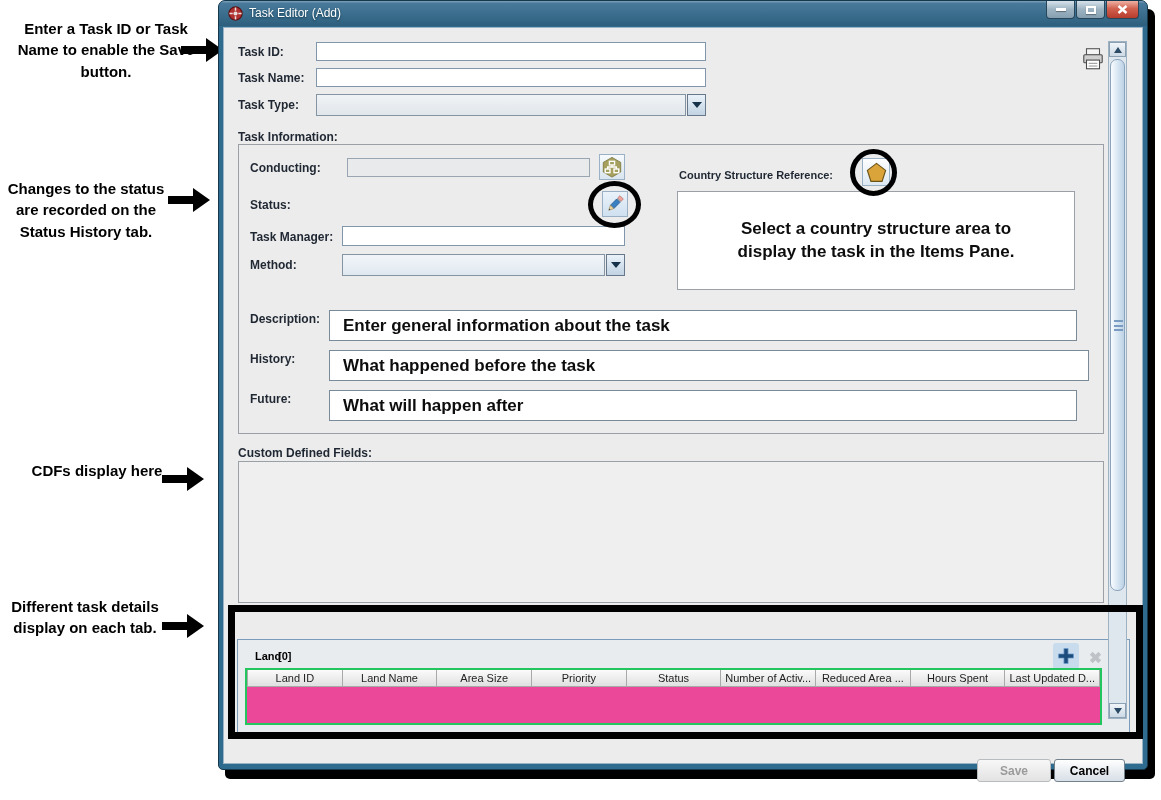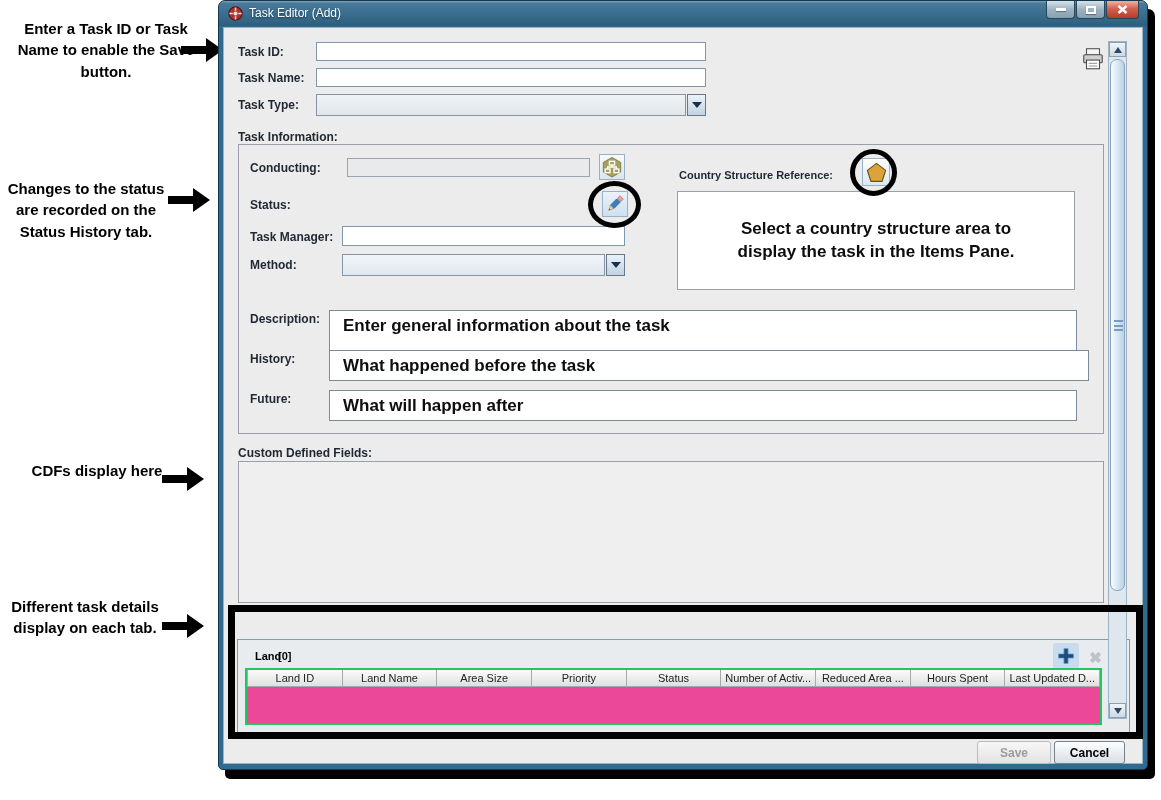--- a/index.html
+++ b/index.html
@@ -75,21 +75,21 @@
           border:1px solid #8ba0b2; display:flex; align-items:center; justify-content:center; cursor:pointer; }
   .tri-up { width:0;height:0;border-left:4px solid transparent;border-right:4px solid transparent;border-bottom:6px solid #2a4a66; }
   .tri-dn { width:0;height:0;border-left:4px solid transparent;border-right:4px solid transparent;border-top:6px solid #2a4a66; }
   .thumb { position:absolute; left:1px; top:17px; width:15px; height:532px; border-radius:7px;
            background:linear-gradient(to right,#fafcfe,#dce9f4 45%,#bcd2e5); border:1px solid #8aa4bd; cursor:grab; }
   .grip { position:absolute; left:3px; top:260px; width:9px; height:11px;
           border-top:2px solid #7a9cc0; border-bottom:2px solid #7a9cc0; }
   .grip::after { content:""; position:absolute; left:0; top:3px; width:9px; height:2px; background:#7a9cc0; }
 
   
-  .btn { position:absolute; top:713px; height:23px; border-radius:3px; font-size:12px; font-weight:bold;
+  .btn { position:absolute; top:731px; height:23px; border-radius:3px; font-size:12px; font-weight:bold;
          display:flex; align-items:center; justify-content:center; }
   .btn.save { left:753px; width:74px; background:linear-gradient(#f7f7f7,#e3e3e3); border:1px solid #b8bcbe; color:#9b9b9b; }
   .btn.cancel { left:830px; width:71px; background:linear-gradient(#fefefe,#d7dfe7); border:1px solid #74828d; color:#000; cursor:pointer; }
 </style>
 </head>
 <body>
 
 <div class="note" style="left:8px; top:18px; width:196px;">Enter a Task ID or Task Name to enable the Save button.</div>
 <div class="arrow" style="left:181px; top:38px;">
     <div class="shaft"></div>
@@ -210,21 +210,21 @@
 
       <label class="f" style="left:11px; top:113px;text-align:center;">Method:</label>
       <div class="combo" style="left:103px; top:109px; width:283px; height:22px;">
         <div class="combo-body" style="background:linear-gradient(#f1f5f9,#e0e8ef);"></div>
         <div class="combo-btn">
             <div class="tri"></div>
           </div>
       </div>
 
       <label class="f" style="left:11px; top:167px;">Description:</label>
-      <div class="bigfield" style="left:90px; top:165px; width:748px; height:41px;">Enter general information about the task</div>
+      <div class="bigfield" style="left:90px; top:165px; width:748px; height:31px;">Enter general information about the task</div>
 
       <label class="f" style="left:11px; top:207px;">History:</label>
       <div class="bigfield" style="left:90px; top:205px; width:760px; height:31px;">What happened before the task</div>
 
       <label class="f" style="left:11px; top:247px;">Future:</label>
       <div class="bigfield" style="left:90px; top:245px; width:748px; height:31px;">What will happen after</div>
     </div>
 
     <label class="f" style="left:14px; top:418px;">Custom Defined Fields:</label>
     <div class="cdfbox"></div>

